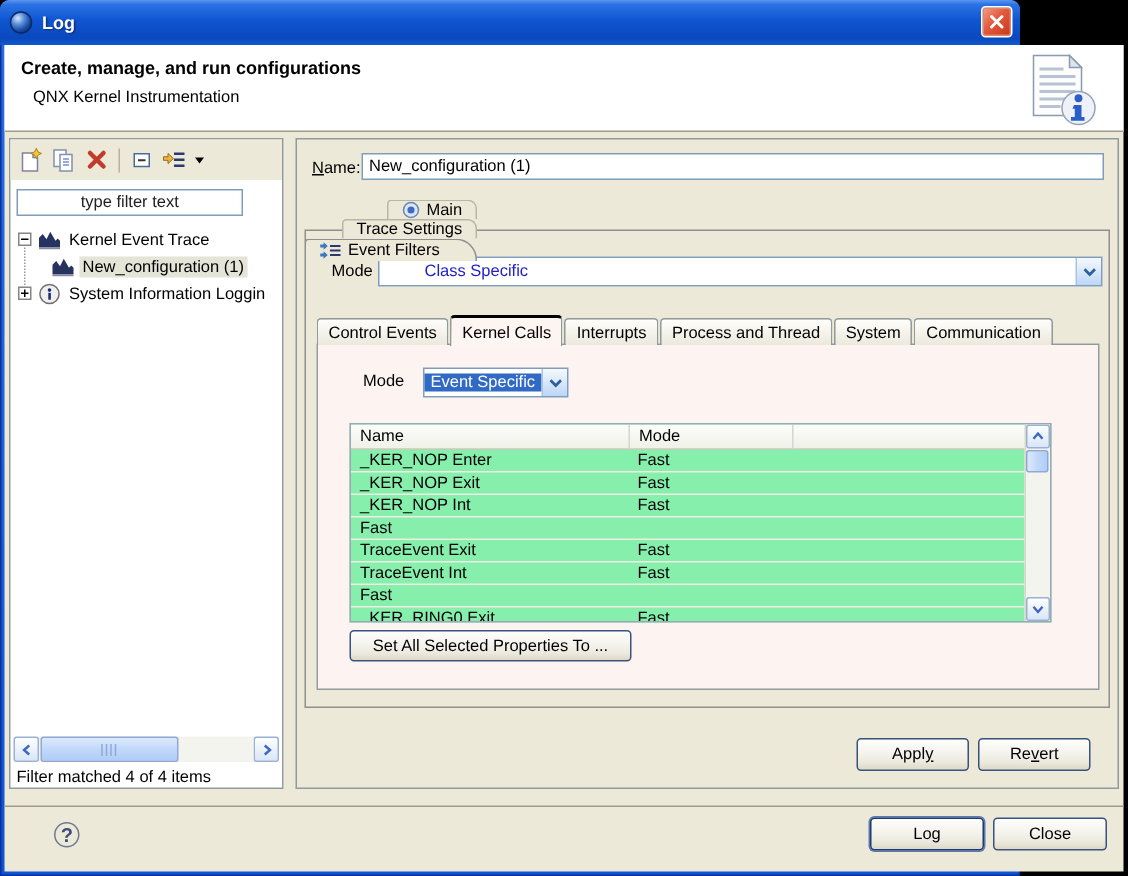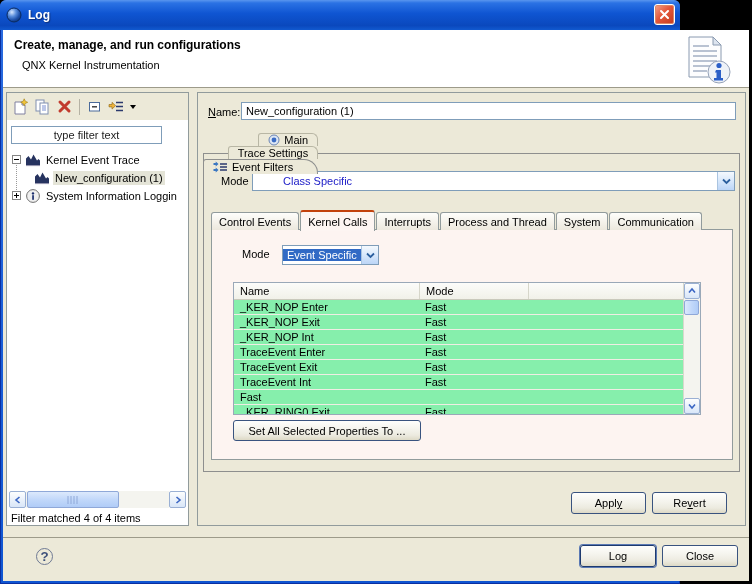--- a/index.html
+++ b/index.html
@@ -78,21 +78,21 @@
   .combo { position:absolute; border:1px solid #7f9db9; background:#fff; display:flex; align-items:center; cursor:pointer; }
   .combo-text { flex:1; padding:0 4px; white-space:nowrap; overflow:hidden; }
   .combo-btn { width:17px; align-self:stretch; flex:none; border-left:1px solid #aac4e0;
                background:linear-gradient(180deg,#f4f9fe,#d8e8fb 50%,#bcd5f7);
                display:flex; align-items:center; justify-content:center; }
 
   .xtabs { position:absolute; left:7px; top:56px; height:20px; display:flex; align-items:flex-end; z-index:2; }
   .xtab { height:18px; display:flex; align-items:center; padding:0 7px; margin-right:1px;
           border:1px solid #919b9c; border-bottom:none; border-radius:3px 3px 0 0;
           background:linear-gradient(180deg,#fefefb,#ece8dd); cursor:pointer; }
-  .xtab.active { height:21px; background:#fdf5f2; border-top:2px solid #c2410c; margin-bottom:-1px; z-index:3; }
+  .xtab.active { height:21px; background:#fdf5f2; border-top:2px solid #000000; margin-bottom:-1px; z-index:3; }
   .xpane { position:absolute; left:7px; top:75px; width:522px; height:231px;
            border:1px solid #919b9c; background:#fdf4f1; }
 
   .table { position:absolute; left:21px; top:52px; width:468px; height:133px;
            border:1px solid #9aa8b8; background:#86efac; overflow:hidden; }
   .thead { display:flex; height:17px; background:linear-gradient(180deg,#fcfcfa,#f1f1e9);
            border-bottom:1px solid #c9c9bc; align-items:center; }
   .th { padding:0 6px; height:100%; display:flex; align-items:center; }
   .th + .th { border-left:1px solid #d6d6ca; }
   .col-name { width:185px; flex:none; }
@@ -339,21 +339,20 @@
             </div>
             <div class="trow">
               <span class="td col-name">_KER_NOP Exit</span>
               <span class="td col-mode">Fast</span>
             </div>
             <div class="trow">
               <span class="td col-name">_KER_NOP Int</span>
               <span class="td col-mode">Fast</span>
             </div>
             <div class="trow">
-              <span class="td col-name">TraceEvent Enter</span>
               <span class="td col-mode">Fast</span>
             </div>
             <div class="trow">
               <span class="td col-name">TraceEvent Exit</span>
               <span class="td col-mode">Fast</span>
             </div>
             <div class="trow">
               <span class="td col-name">TraceEvent Int</span>
               <span class="td col-mode">Fast</span>
             </div>

